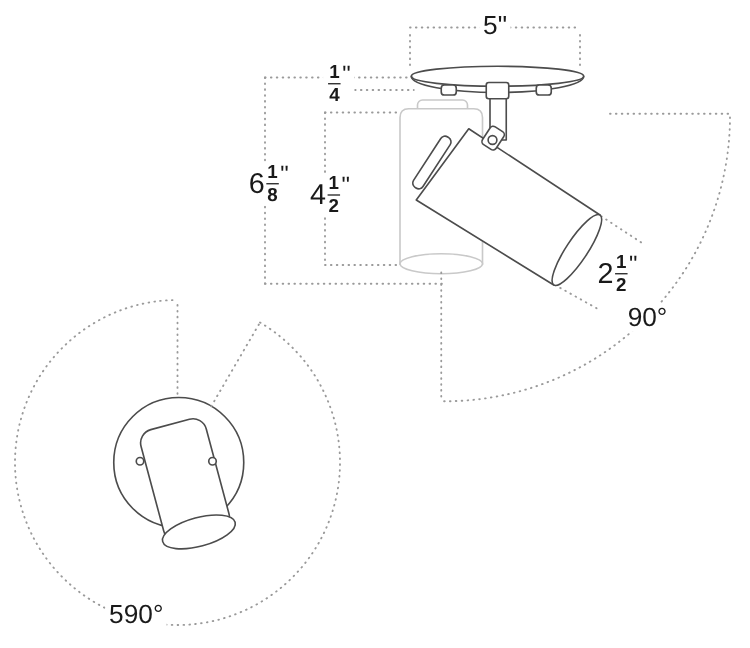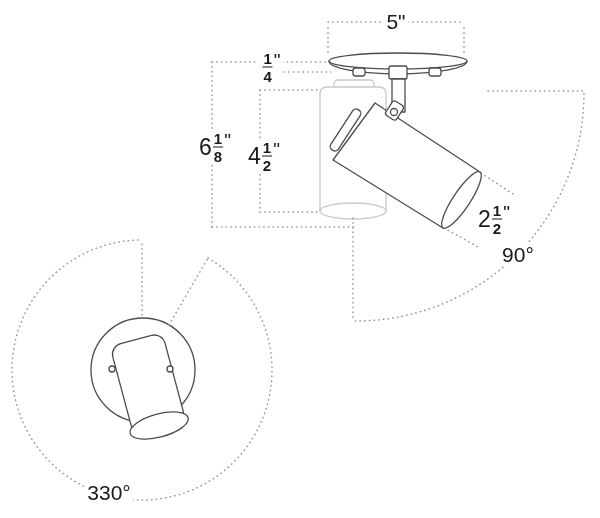--- a/index.html
+++ b/index.html
@@ -136,17 +136,17 @@
     </span>
     <span class="unit">"</span>
   </div>
 
   <div class="dim plain" style="left:518px; top:254px;">
     <span>90</span>
       <span class="unit">°</span>
   </div>
 
   <div class="dim plain" style="left:109px; top:492px;">
-    <span>330</span>
+    <span>590</span>
       <span class="unit">°</span>
   </div>
 
 </div>
 
 </body></html>

